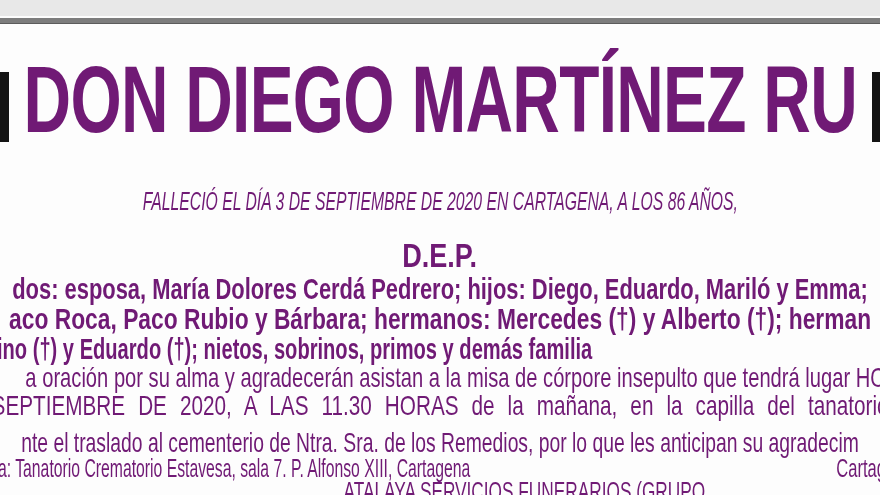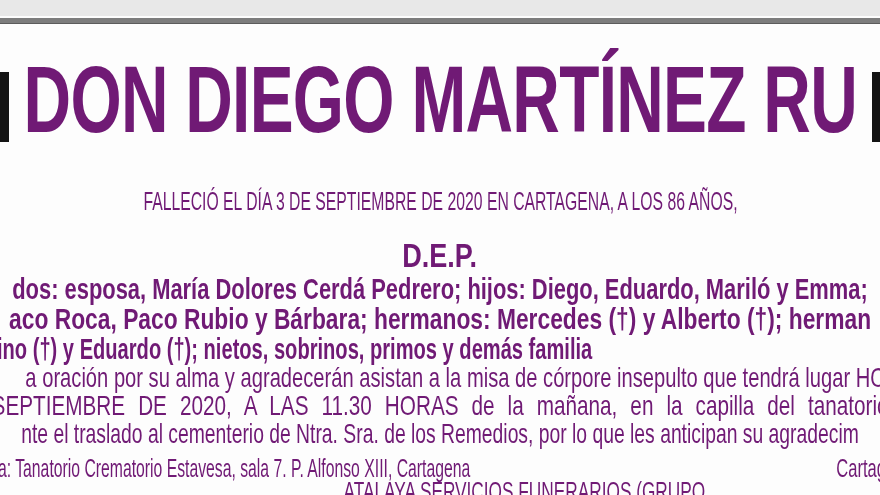--- a/index.html
+++ b/index.html
@@ -24,38 +24,38 @@
   
   .title-row{top:34px;height:100px;align-items:center;}
   .title{font-size:94px;font-weight:bold;letter-spacing:-1px;transform:scaleX(0.70);transform-origin:50% 50%;}
   .sliver{position:absolute;top:56px;height:70px;background:#141414;}
   .sliver.l{left:0;width:9px;}
   .sliver.r{right:0;width:8px;}
 
   .subtitle-row{top:131px;height:38px;align-items:center;}
   .subtitle{font-size:37px;font-weight:bold;transform:scaleX(0.63);transform-origin:50% 50%;}
 
-  .death1-row{top:173px;height:25px;}
+  .death1-row{top:173px;height:25px;font-style:italic;}
   .death2-row{top:199px;height:25px;}
   .death{font-size:25px;font-weight:normal;transform:scaleX(0.63);transform-origin:50% 50%;}
 
   .dep-row{top:226px;height:30px;align-items:flex-end;}
   .dep{font-size:33px;font-weight:bold;transform:scaleX(0.82);transform-origin:50% 50%;}
 
   .fam1-row{top:258px;height:30px;}
   .fam2-row{top:288px;height:30px;}
   .fam3-row{top:318px;height:30px;}
   .fam{font-size:30px;font-weight:bold;}
   .fam1{transform:scaleX(0.73);transform-origin:50% 50%;}
   .fam2{transform:scaleX(0.76);transform-origin:50% 50%;}
   .fam3{transform:scaleX(0.67);transform-origin:0 50%;margin-left:-3px;}
 
   .srv1-row{top:348px;height:28px;padding-left:32px;}
   .srv2-row{top:376px;height:28px;}
-  .srv3-row{top:404px;height:28px;}
+  .srv3-row{top:413px;height:28px;}
   .srv{font-size:28px;font-weight:normal;}
   .srv1{transform:scaleX(0.72);transform-origin:50% 50%;}
   .srv2{transform:scaleX(0.74);transform-origin:50% 50%;word-spacing:0.35em;}
   .srv3{transform:scaleX(0.69);transform-origin:50% 50%;}
 
   .bottom-row{top:440px;height:25px;justify-content:space-between;}
   .venue{font-size:25px;transform:scaleX(0.63);transform-origin:0 50%;margin-left:-2px;}
   .dateline{font-size:25px;transform:scaleX(0.66);transform-origin:100% 50%;margin-right:-4px;}
 
   .funeral-row{top:463px;height:25px;}

